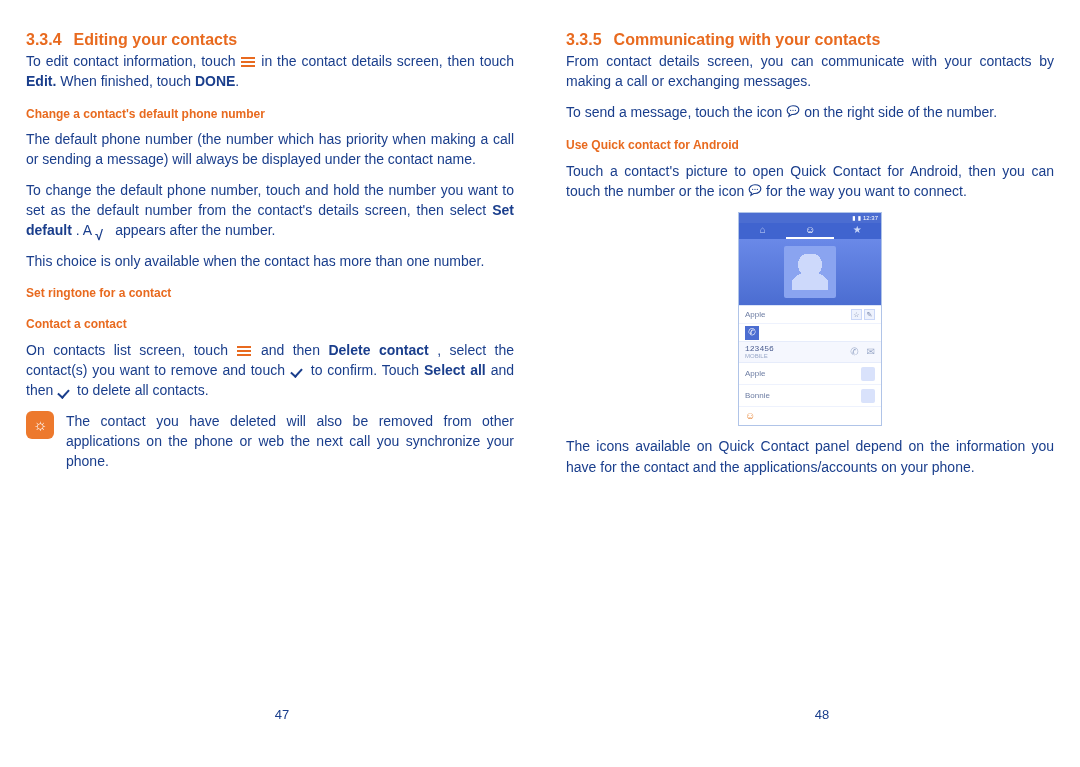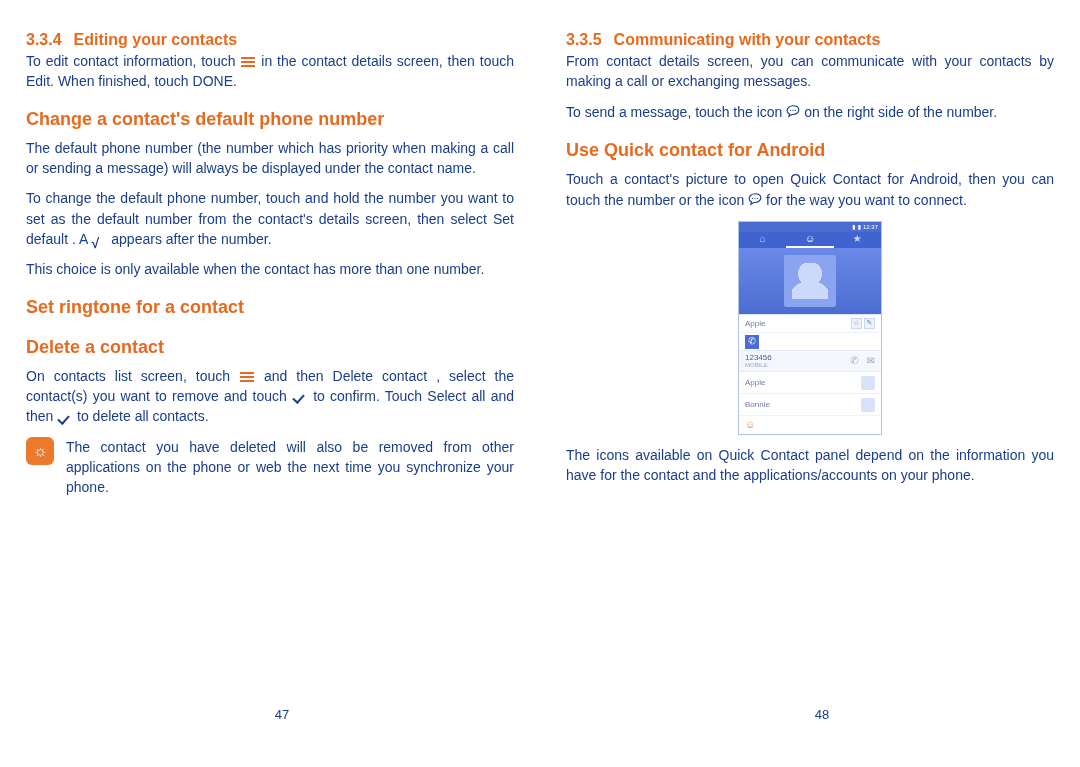--- a/index.html
+++ b/index.html
@@ -28,26 +28,26 @@
     color: #1a3e8c;
   }
   h2.section {
     color: #e86a1f;
     font-size: 16px;
     font-weight: bold;
   }
   h2.section .num { margin-right: 12px; }
   h3.subhead {
     color: #e86a1f;
-    font-size: 18px;
+    font-size: 12px;
     font-weight: bold;
     margin: 14px 0 6px 0;
   }
   p { margin-bottom: 10px; text-align: justify; color:#1a3e8c; }
-  strong { font-weight: normal; }
+  strong { font-weight: bold; }
   .icon-lines, .icon-check, .icon-sqrt, .icon-phone, .icon-msg {
     display: inline-block;
     vertical-align: middle;
     width: 16px;
     height: 14px;
     position: relative;
   }
   .icon-lines::before {
     content:"";
     position:absolute; left:1px; top:2px; right:1px;
@@ -109,21 +109,21 @@
     height:18px; background:#fff; display:flex; align-items:center;
     padding:0 6px; border-top:1px solid #eef2fd;
   }
   .ph-sq .sq { width:14px; height:14px; background:#4b6dd1; margin-right:6px; display:flex; align-items:center; justify-content:center; color:#fff; font-size:9px;}
   .ph-num {
     height:22px; background:#f5f7fe; display:flex; align-items:center;
     padding:0 6px; justify-content:space-between;
     border-top:1px solid #e6ecfb; border-bottom:1px solid #e6ecfb;
   }
   .ph-num .l { line-height:1; }
-  .ph-num .l .n { font-size:8px; color:#4a5c8f;}
+  .ph-num .l .n { font-size:8px; color:#4a5c8f;font-family:Liberation Mono, monospace;}
   .ph-num .l .m { font-size:6px; color:#9aa9c9;}
   .ph-num .r span { margin-left:8px; font-size:10px; color:#9aa9c9;}
   .ph-item {
     height:22px; display:flex; align-items:center; justify-content:space-between;
     padding:0 6px; border-bottom:1px solid #eef2fd; background:#fff;
   }
   .ph-item .av { width:14px; height:14px; background:#d9e2fb; border-radius:2px;}
   .ph-bottom {
     height:18px; display:flex; align-items:center;
     padding:0 6px; background:#fff;
@@ -153,38 +153,38 @@
     <span>To change the default phone number, touch and hold the number you want to set as the default number from the contact's details screen, then select </span>
     <strong>Set default</strong>
     <span>. A </span>
     <span class="icon-sqrt"></span>
     <span> appears after the number.</span>
   </p>
   <p style="text-align:justify; text-justify:inter-word;">This choice is only available when the contact has more than one number.</p>
 
   <h3 class="subhead">Set ringtone for a contact</h3>
 
-  <h3 class="subhead">Delete a contact</h3>
+  <h3 class="subhead">Contact a contact</h3>
   <p>
     <span>On contacts list screen, touch </span>
     <span class="icon-lines"></span>
     <span> and then </span>
     <strong>Delete contact</strong>
     <span>, select the contact(s) you want to remove and touch </span>
     <span class="icon-check"></span>
     <span> to confirm. Touch </span>
     <strong>Select all</strong>
     <span> and then </span>
     <span class="icon-check"></span>
     <span> to delete all contacts.</span>
   </p>
 
   <div class="tip-row">
     <div class="tip-icon">☼</div>
-    <p class="tip-text">The contact you have deleted will also be removed from other applications on the phone or web the next time you synchronize your phone.</p>
+    <p class="tip-text">The contact you have deleted will also be removed from other applications on the phone or web the next call you synchronize your phone.</p>
   </div>
 
   <div class="page-num">47</div>
 </div>
 
 <div class="page" style="position:relative;">
   <h2 class="section">
     <span class="num">3.3.5</span><span>Communicating with your contacts</span>
   </h2>
 

